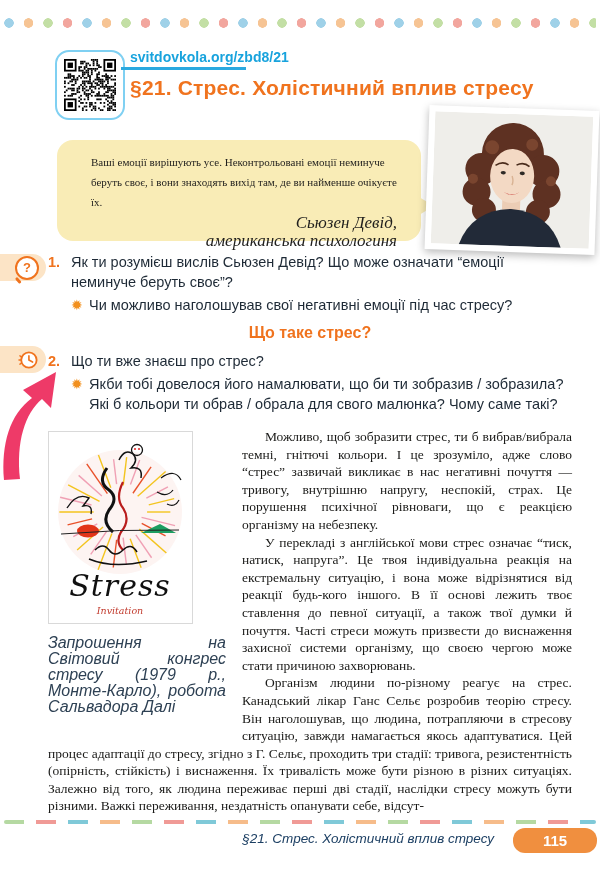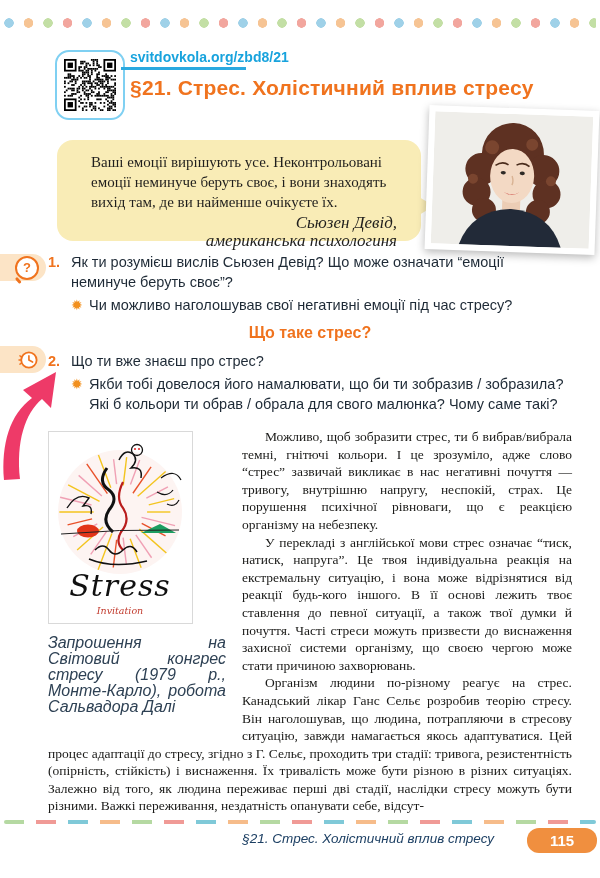--- a/index.html
+++ b/index.html
@@ -17,21 +17,21 @@
   
   .qr-box{position:absolute;left:55px;top:50px;width:66px;height:66px;border:2.5px solid #7fd0f2;border-radius:14px;background:#fff;display:flex;align-items:center;justify-content:center;}
   .qr-box svg{width:52px;height:52px;}
   .link-rule{position:absolute;left:121px;top:67px;width:125px;height:2.5px;background:#2aa9e0;}
   .lesson-link{position:absolute;left:130px;top:49px;font-size:14px;font-weight:bold;color:#18a3dd;text-decoration:none;}
   .page-title{position:absolute;left:130px;top:76px;margin:0;font-size:21px;font-weight:bold;color:#f0731e;letter-spacing:.2px;}
 
   
   .bubble{position:absolute;left:57px;top:140px;width:364px;height:101px;background:#f9ecb6;border-radius:16px;}
   .bubble::after{content:"";position:absolute;right:-13px;top:57px;width:0;height:0;border-top:9px solid transparent;border-bottom:9px solid transparent;border-left:15px solid #f9ecb6;}
-  .bubble-text{margin:0;padding:12px 20px 0 34px;font-family:"Liberation Serif",serif;font-size:15px;line-height:20px;color:#201f1d;}
+  .bubble-text{margin:0;padding:12px 20px 0 34px;font-family:"Liberation Serif",serif;font-size:11px;line-height:20px;color:#201f1d;}
   .bubble-attrib{padding:2px 24px 0 0;text-align:right;font-family:"Liberation Serif",serif;font-style:italic;font-size:17px;line-height:18px;color:#201f1d;}
 
   
   .photo{position:absolute;left:427px;top:108px;width:158px;height:132px;background:#fff;padding:6px;transform:rotate(2deg);box-shadow:0 3px 9px rgba(0,0,0,.28);}
   .photo svg{width:158px;height:132px;display:block;}
 
   
   .margin-tab{position:absolute;left:0;width:46px;height:27px;background:#fce4c6;border-radius:0 14px 14px 0;display:flex;align-items:center;justify-content:flex-end;padding-right:7px;box-sizing:border-box;}
   .tab-q{top:254px;}
   .tab-c{top:346px;}
@@ -55,21 +55,21 @@
   .bodytext p{margin:0;text-indent:1.7em;}
   .fig{float:left;width:178px;margin:3px 16px 14px 0;}
   .fig-img{width:143px;height:191px;border:1px solid #d9d9d9;background:#fff;}
   .fig-cap{margin-top:6px;font-family:"Liberation Sans",sans-serif;font-style:italic;font-size:16px;line-height:16px;color:#2e4154;}
 
   
   .dash-bottom{position:absolute;left:4px;right:4px;top:820px;height:4px;
     background-image:linear-gradient(90deg,#b5d9a2 0 20px,transparent 20px 32px,#f09a96 32px 52px,transparent 52px 64px,#7fc9d8 64px 84px,transparent 84px 96px,#f6bc8a 96px 116px,transparent 116px 128px);
     background-size:128px 4px;background-repeat:repeat-x;border-radius:2px;}
   .footer-text{position:absolute;top:831px;right:106px;font-style:italic;font-size:13.5px;color:#1c3f63;}
-  .page-badge{position:absolute;top:828px;right:3px;width:70px;height:25px;background:#f08f3f;border-radius:12px;color:#fff;font-weight:bold;font-size:15px;display:flex;align-items:center;justify-content:center;}
+  .page-badge{position:absolute;top:828px;right:3px;width:84px;height:25px;background:#f08f3f;border-radius:12px;color:#fff;font-weight:bold;font-size:15px;display:flex;align-items:center;justify-content:center;}
 </style>
 </head>
 <body>
 
 <div class="page">
 
   <div class="dots-top"></div>
 
   <div class="qr-box">
     <svg id="qr-svg" viewBox="0 0 29 29">

